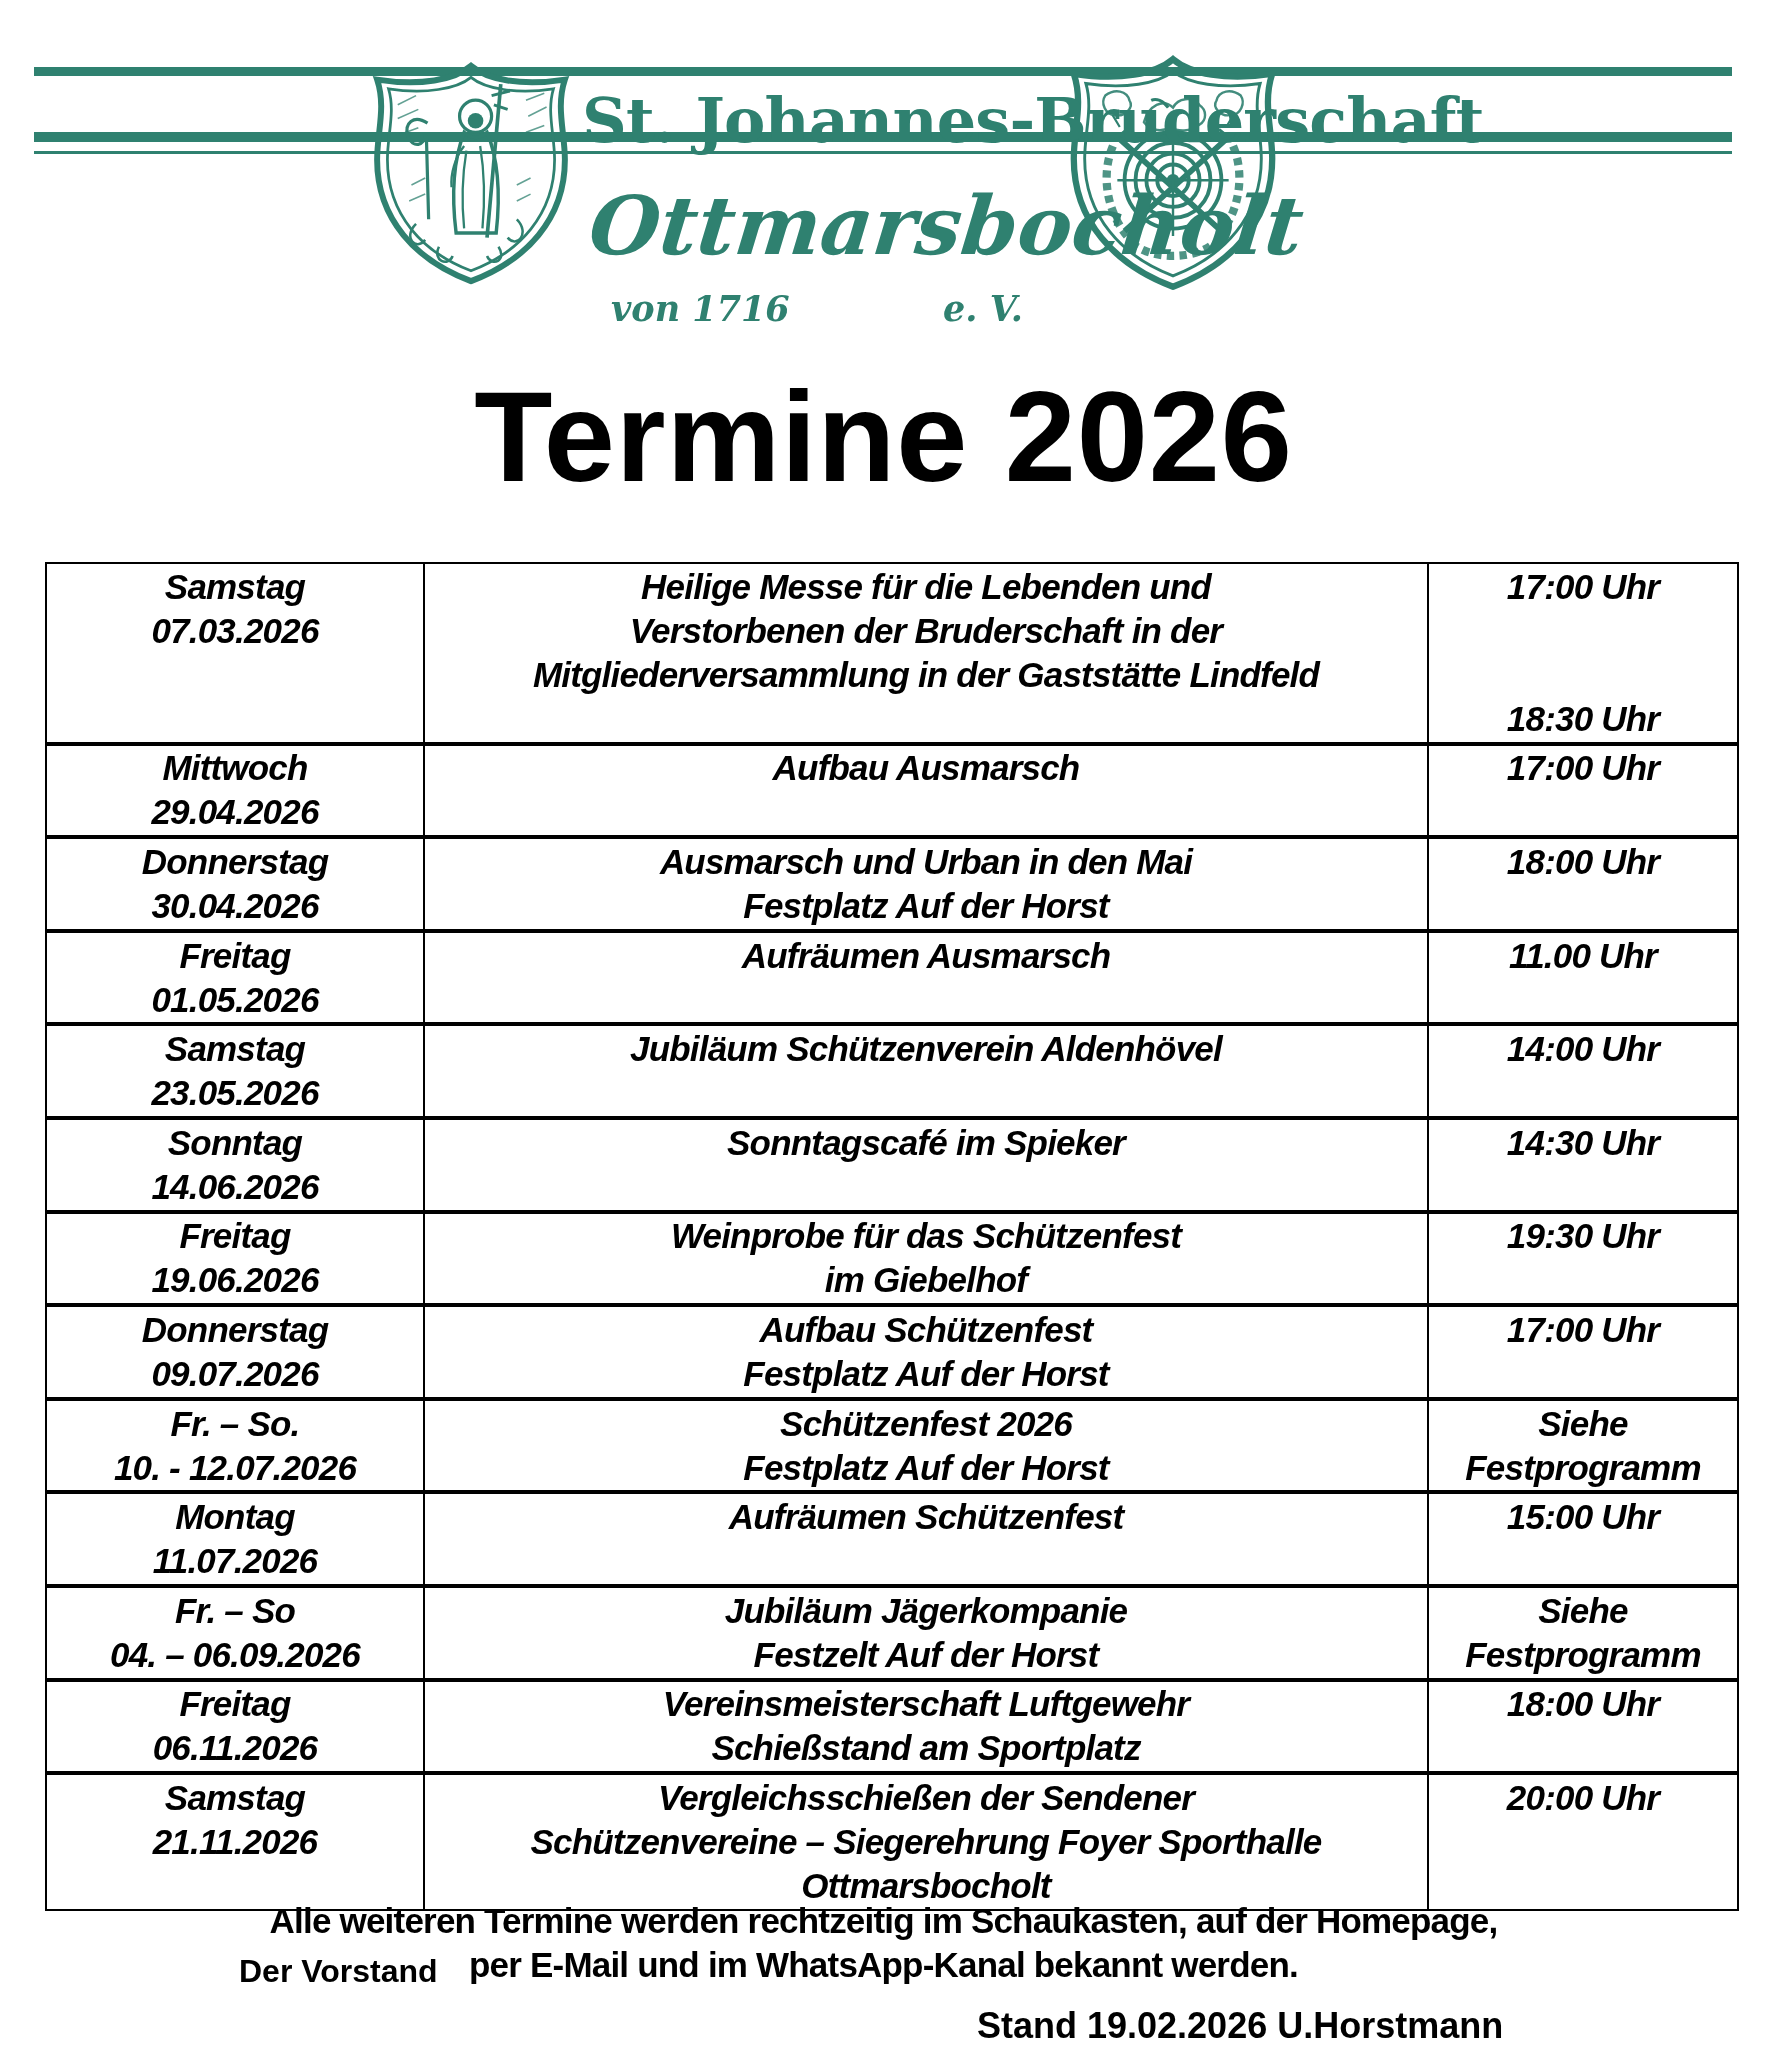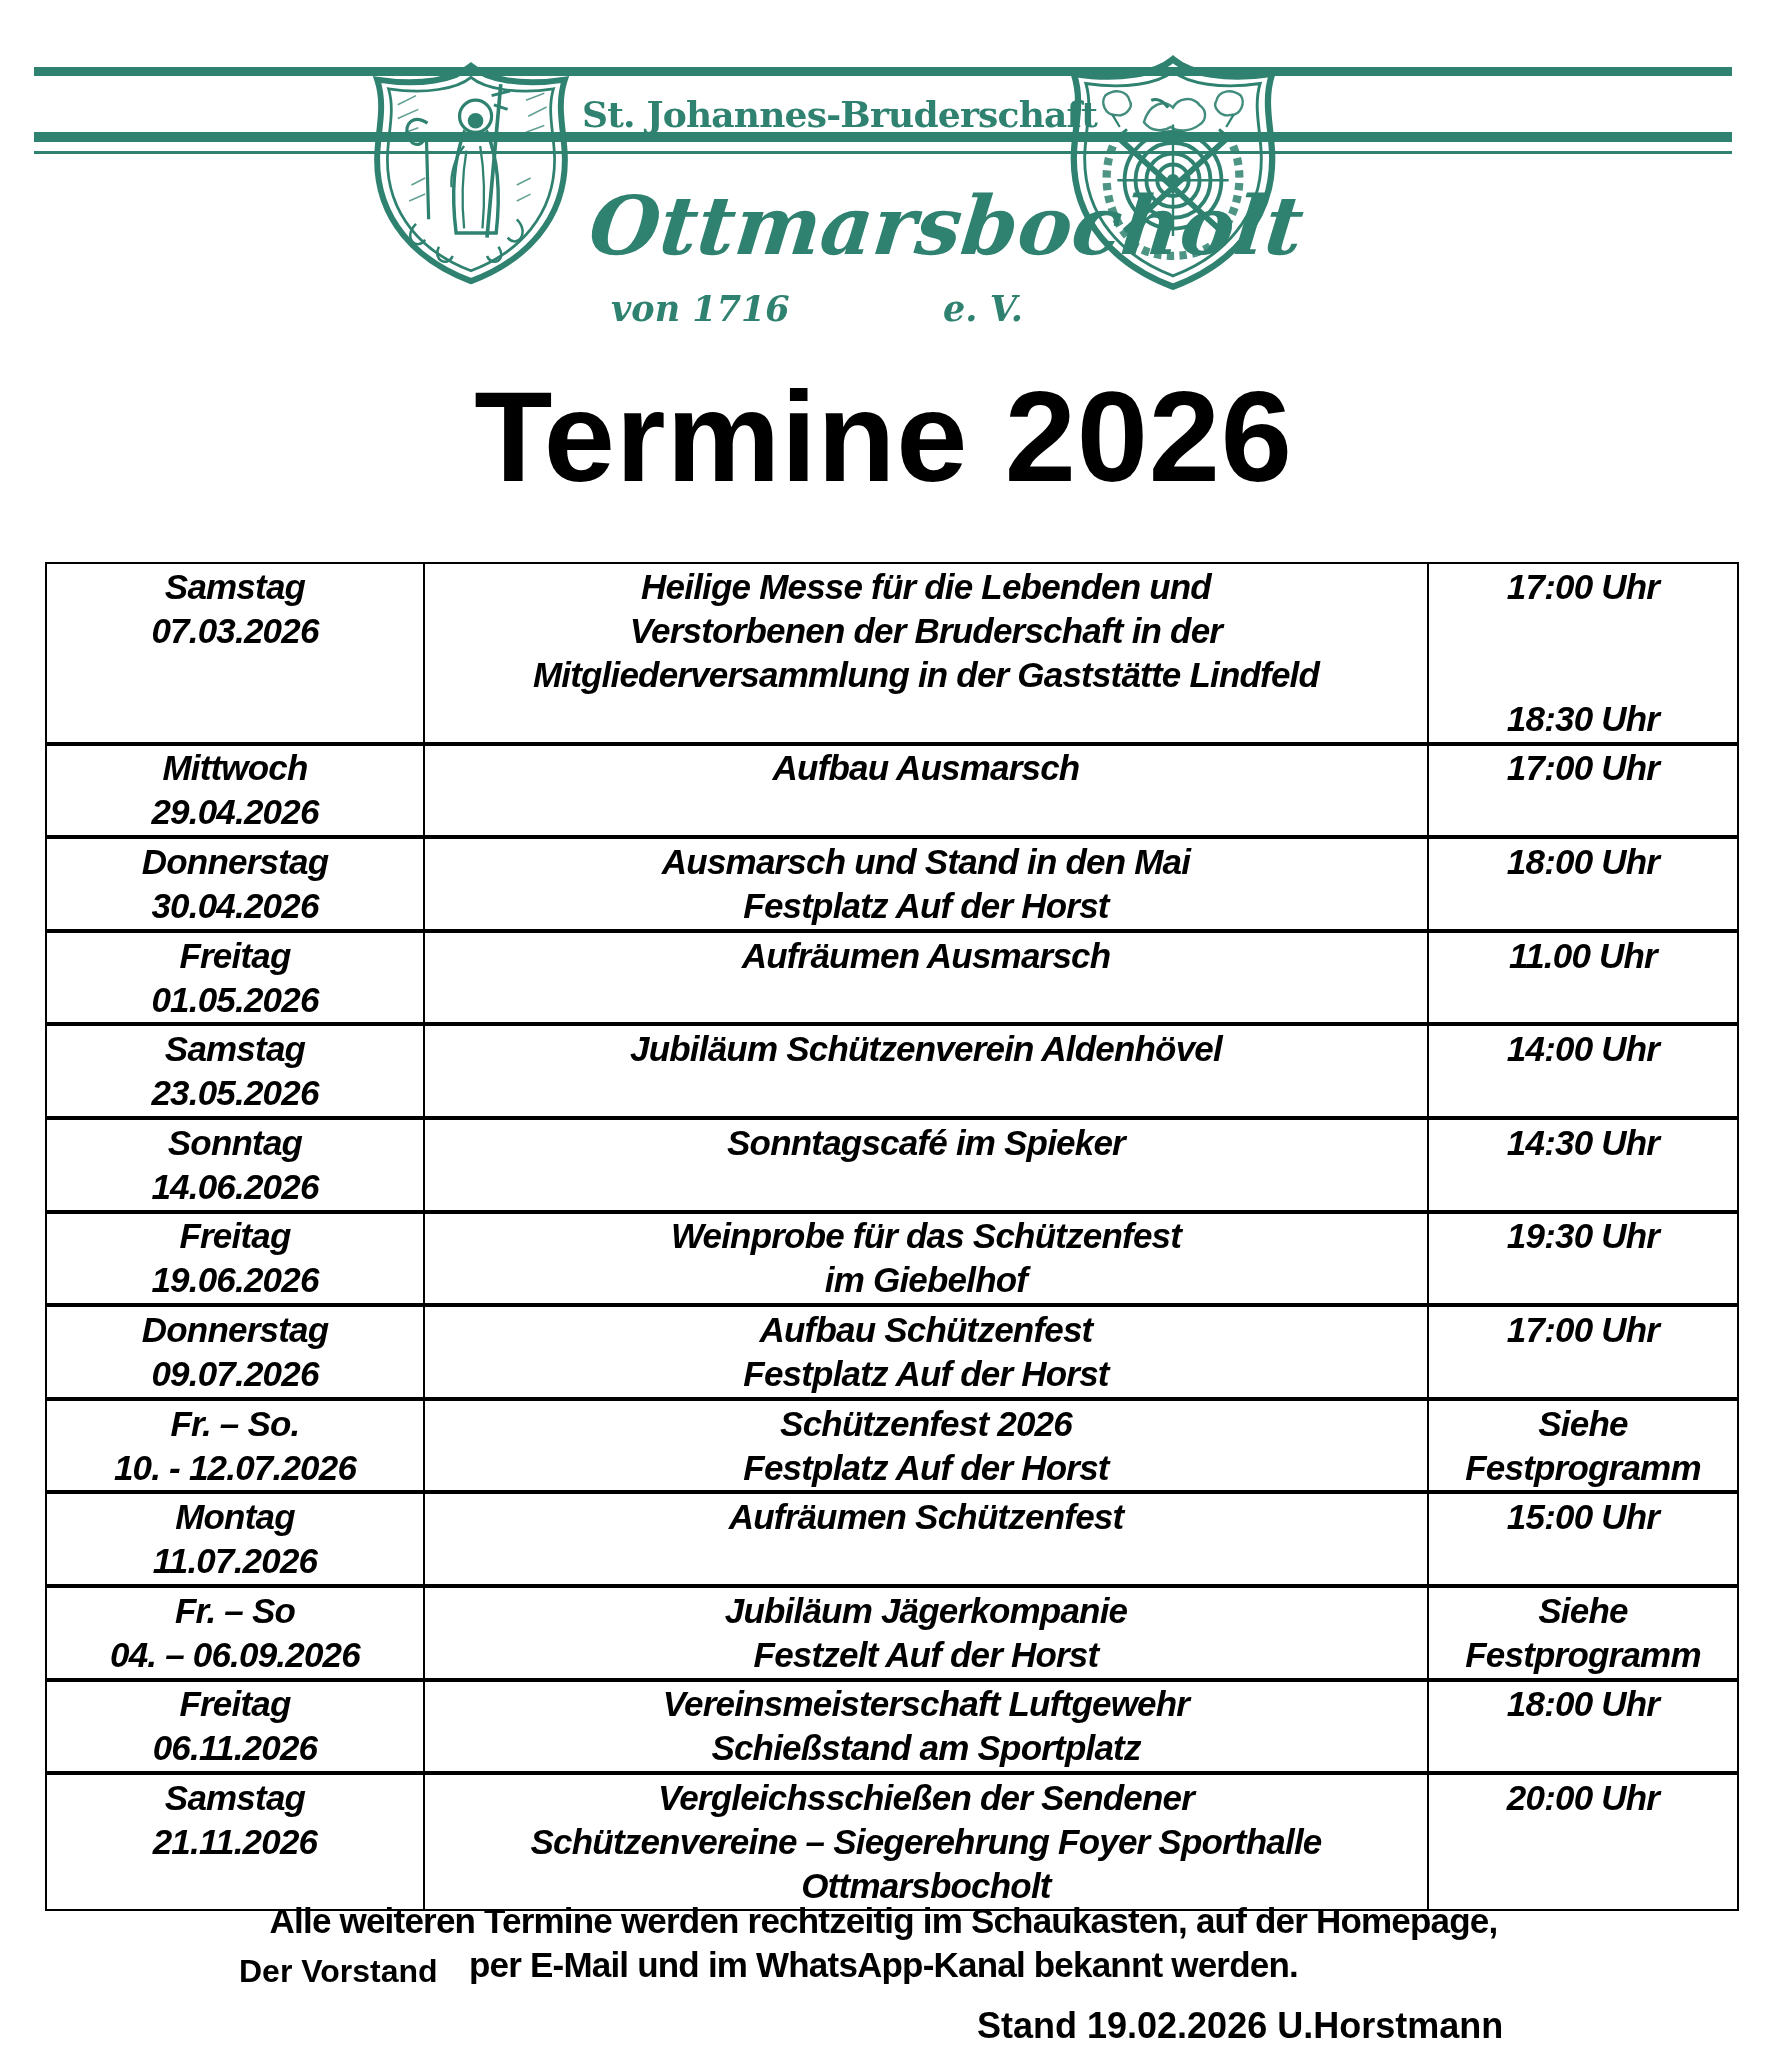--- a/index.html
+++ b/index.html
@@ -11,23 +11,23 @@
   }
   
   .stripe{ position:absolute; left:34px; right:35px; background:var(--green); z-index:1; }
   .stripe.s1{ top:67px; height:9.3px; }
   .stripe.s2{ top:132px; height:10px; }
   .stripe.s3{ top:151px; height:3.4px; }
   .shield{ position:absolute; z-index:2; }
   .shield.left{ left:348px; top:59px; width:246px; height:229px; }
   .shield.right{ left:1048px; top:52px; width:250px; height:242px; }
   .org-name{
-    position:absolute; left:582px; top:90px; width:472px; z-index:3;
+    position:absolute; left:582px; top:96px; width:472px; z-index:3;
     text-align:center; font-family:"DejaVu Serif", serif; font-weight:bold;
-    font-size:36px; line-height:49px; color:var(--green); letter-spacing:-0.8px;
+    font-size:62px; line-height:49px; color:var(--green); letter-spacing:-0.8px;
     white-space:nowrap;
   }
   .place-name{
     position:absolute; left:590px; top:179px; width:455px; z-index:3;
     text-align:center; font-family:"DejaVu Serif", serif; font-style:italic; font-weight:bold;
     font-size:81px; line-height:93px; color:var(--green);
     transform:skewX(-6deg); white-space:nowrap;
   }
   .founded, .ev-suffix{
     position:absolute; top:288px; z-index:3;
@@ -151,21 +151,21 @@
         <span class="ln">17:00 Uhr</span>
       </div>
     </div>
 
     <div class="trow">
       <div class="c c1">
         <span class="ln">Donnerstag</span>
         <span class="ln">30.04.2026</span>
       </div>
       <div class="c c2">
-        <span class="ln">Ausmarsch und Stand in den Mai</span>
+        <span class="ln">Ausmarsch und Urban in den Mai</span>
         <span class="ln">Festplatz Auf der Horst</span>
       </div>
       <div class="c c3">
         <span class="ln">18:00 Uhr</span>
       </div>
     </div>
 
     <div class="trow">
       <div class="c c1">
         <span class="ln">Freitag</span>

